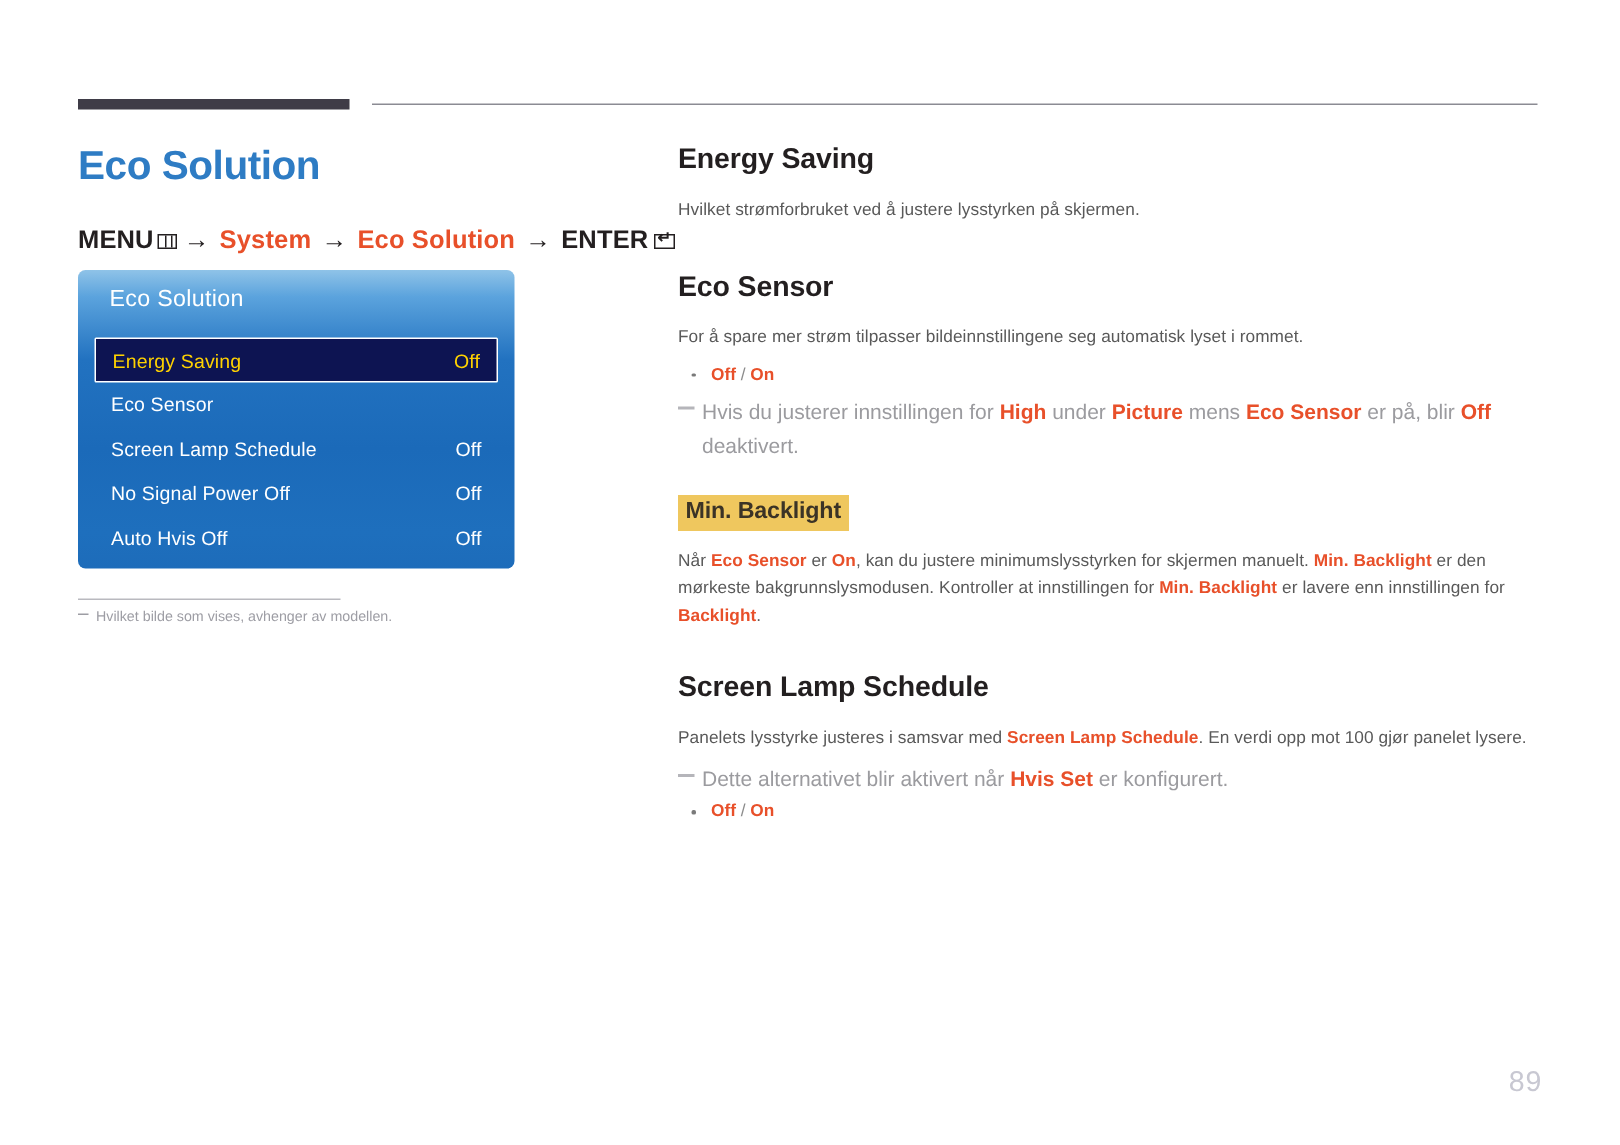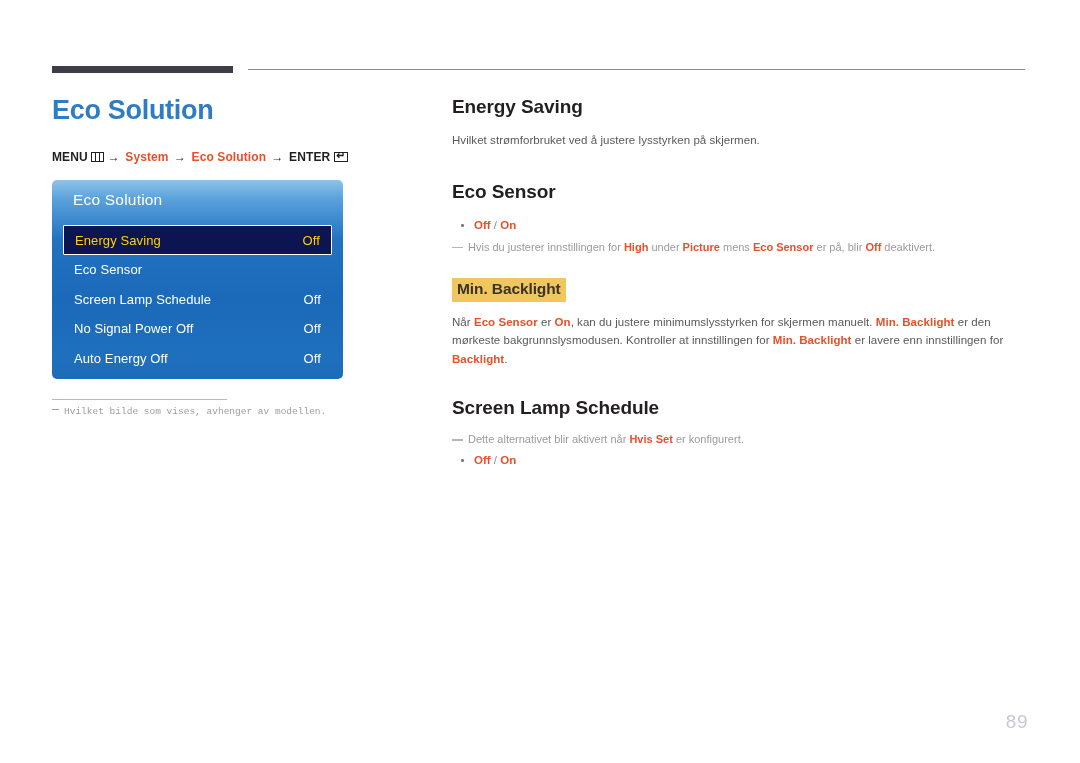--- a/index.html
+++ b/index.html
@@ -45,21 +45,21 @@
     font-size: 27px;
     font-weight: bold;
     color: #2e7cc4;
     letter-spacing: -0.3px;
     line-height: 1.1;
     margin: 0;
   }
 
   #menu-path {
     margin-top: 24px;
-    font-size: 12px;
+    font-size: 17px;
     font-weight: bold;
     color: #231f20;
     white-space: nowrap;
     letter-spacing: 0.1px;
   }
   #menu-path .accent { color: #e8502a; }
   #menu-path .arrow { color: #231f20; font-weight: bold; padding: 0 2px; }
   .glyph-menu {
     display: inline-block;
     width: 13px;
@@ -166,21 +166,20 @@
     height: 1px;
     background: #b9b9bf;
   }
   #left-note {
     position: absolute;
     left: 52px;
     top: 406px;
     font-size: 9.5px;
     color: #9d9da4;
     white-space: nowrap;
-    font-family: Liberation Mono, monospace;
   }
   #left-note .ndash {
     display: inline-block;
     width: 7px;
     height: 1px;
     background: #9d9da4;
     vertical-align: 4px;
     margin-right: 5px;
   }
 
@@ -230,21 +229,21 @@
     position: absolute;
     left: 9px;
     top: 8px;
     width: 2.5px;
     height: 2.5px;
     background: #7a7a7a;
     border-radius: 50%;
   }
   .bullet-line .sep { color: #8c8c8c; font-weight: normal; }
   .note {
-    font-size: 11px;
+    font-size: 14px;
     color: #9b9b9f;
     line-height: 1.6;
     margin: 4px 0 0 0;
     position: relative;
     padding-left: 16px;
   }
   .note::before {
     content: "";
     position: absolute;
     left: 0;
@@ -301,55 +300,57 @@
       <span class="label">Screen Lamp Schedule</span>
       <span class="value">Off</span>
     </div>
 
     <div class="osd-row">
       <span class="label">No Signal Power Off</span>
       <span class="value">Off</span>
     </div>
 
     <div class="osd-row">
-      <span class="label">Auto Energy Off</span>
+      <span class="label">Auto Hvis Off</span>
       <span class="value">Off</span>
     </div>
 
   </div>
 </div>
 
 <div id="left-note-rule"></div>
 <div id="left-note"><span class="ndash"></span><span>Hvilket bilde som vises, avhenger av modellen.</span></div>
 
 <div id="right-col">
 
   <div class="section">
     <h2 class="section-heading">Energy Saving</h2>
     <p class="para">Hvilket strømforbruket ved å justere lysstyrken på skjermen.</p>
   </div>
 
   <div class="gap-lg"></div>
 
   <div class="section">
     <h2 class="section-heading">Eco Sensor</h2>
+    <p class="para">For å spare mer strøm tilpasser bildeinnstillingene seg automatisk lyset i rommet.</p>
     <p class="bullet-line"><span>Off</span><span class="sep"> / </span><span>On</span></p>
     <p class="note"><span>Hvis du justerer innstillingen for </span><span class="accent">High</span><span> under </span><span class="accent">Picture</span><span> mens </span><span class="accent">Eco Sensor</span><span> er på, blir </span><span class="accent">Off</span><span> deaktivert.</span></p>
   </div>
 
   <div class="gap-md"></div>
 
   <div class="section">
     <h2 class="section-heading highlight">Min. Backlight</h2>
     <p class="para"><span>Når </span><span class="accent">Eco Sensor</span><span> er </span><span class="accent">On</span><span>, kan du justere minimumslysstyrken for skjermen manuelt. </span><span class="accent">Min. Backlight</span><span> er den mørkeste bakgrunnslysmodusen. Kontroller at innstillingen for </span><span class="accent">Min. Backlight</span><span> er lavere enn innstillingen for </span><span class="accent">Backlight</span><span>.</span></p>
   </div>
 
   <div class="gap-md"></div>
 
   <div class="section">
     <h2 class="section-heading">Screen Lamp Schedule</h2>
+    <p class="para"><span>Panelets lysstyrke justeres i samsvar med </span><span class="accent">Screen Lamp Schedule</span><span>. En verdi opp mot 100 gjør panelet lysere.</span></p>
     <p class="note"><span>Dette alternativet blir aktivert når </span><span class="accent">Hvis Set</span><span> er konfigurert.</span></p>
     <p class="bullet-line"><span>Off</span><span class="sep"> / </span><span>On</span></p>
   </div>
 
 </div>
 
 <div id="page-number">89</div>
 
 </body></html>

